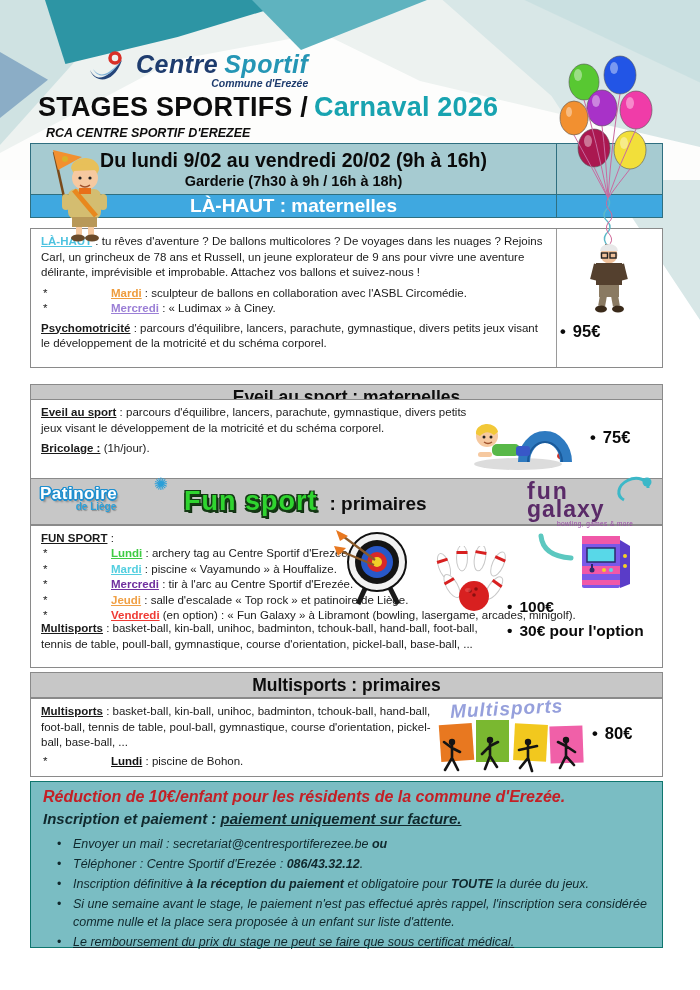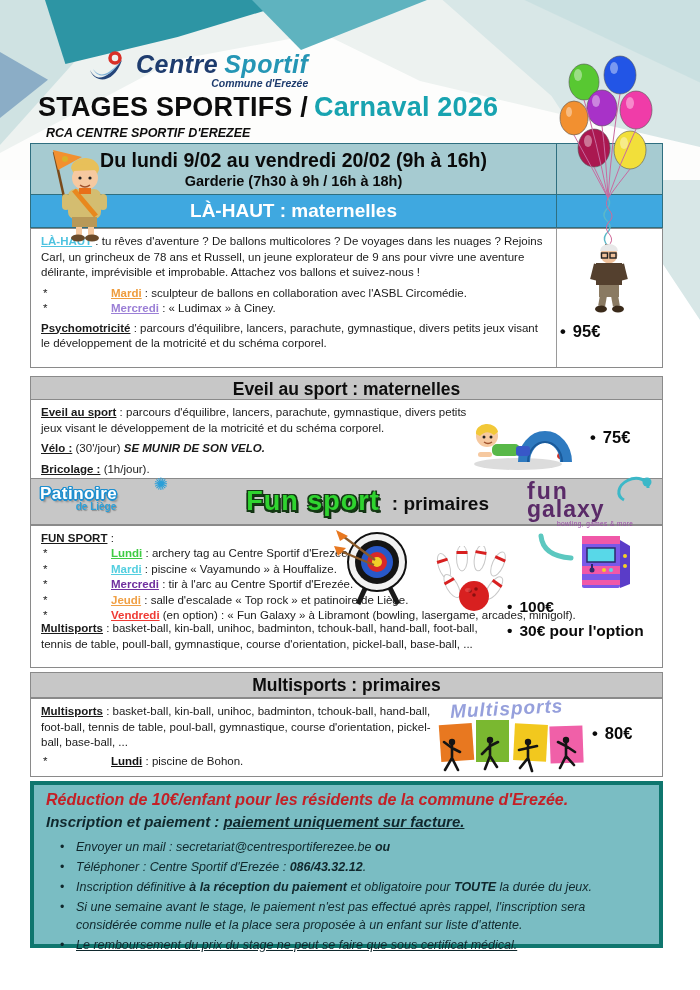--- a/index.html
+++ b/index.html
@@ -33,53 +33,53 @@
   .main-title .t-black{color:#0d0d0d;}
   .main-title .t-teal{color:#18a3b0;margin-left:6px;}
   .subtitle{left:46px;top:126px;font-size:12.5px;font-weight:bold;font-style:italic;color:#0d0d0d;}
   
   .box{left:30px;width:633px;box-sizing:border-box;}
   .date-banner{top:143px;height:52px;background:#a6cbd1;border:1px solid #2f6f80;
                display:flex;flex-direction:column;justify-content:center;align-items:center;
                padding-right:106px;text-align:center;}
   .date-l1{font-size:19.5px;font-weight:bold;color:#0a0a0a;}
   .date-l2{font-size:14.5px;font-weight:bold;color:#0a0a0a;margin-top:1px;}
-  .lahaut-banner{top:195px;height:33px;background:#3fa8e0;border:1px solid #2f6f80;border-top:none;
+  .lahaut-banner{top:195px;height:23px;background:#3fa8e0;border:1px solid #2f6f80;border-top:none;
                  display:flex;justify-content:center;align-items:center;padding-right:106px;}
   .lahaut-banner span{color:#fff;font-size:19px;font-weight:bold;}
   .right-cell-line{position:absolute;top:0;bottom:0;right:105px;width:0;border-left:1px solid #2f6f80;}
   .white-box{background:#fff;border:1px solid #8a8a8a;}
   .lahaut-body{top:228px;height:140px;}
   .lahaut-divider{position:absolute;top:0;bottom:0;right:105px;border-left:1px solid #9a9a9a;}
   .body-text{position:absolute;left:10px;top:5px;width:508px;font-size:11.5px;line-height:15.5px;color:#1a1a1a;}
   .para{margin-bottom:5px;}
   .lbl{font-weight:bold;text-decoration:underline;}
   .ul-only{text-decoration:underline;}
   .day-line{position:relative;padding-left:40px;line-height:15.5px;}
   .ast{position:absolute;left:2px;top:0;}
   .day-label{font-weight:bold;text-decoration:underline;padding-left:30px;}
   .price{font-size:16.5px;font-weight:bold;color:#0a0a0a;white-space:nowrap;}
   .price .b{margin-right:7px;}
   .gray-header{background:#c7c7c7;border:1px solid #8a8a8a;display:flex;align-items:center;justify-content:center;}
   .gray-header span{font-size:17.5px;font-weight:bold;color:#0d0d0d;}
-  .eveil-header{top:376px;height:27px;}
+  .eveil-header{top:384px;height:27px;}
   .eveil-body{top:399px;height:81px;}
   .fun-header{top:478px;height:47px;}
   .fun-body{top:525px;height:143px;}
   .multi-header{top:672px;height:26px;}
   .multi-body{top:698px;height:79px;}
   
   .patinoire{left:40px;top:484px;width:130px;z-index:6;}
   .patinoire-l1{font-size:17px;font-weight:900;color:#fff;letter-spacing:.5px;
      text-shadow:-1.5px 0 #1e8fd0,1.5px 0 #1e8fd0,0 -1.5px #1e8fd0,0 1.5px #1e8fd0,
                  -1px -1px #1e8fd0,1px 1px #1e8fd0,1px -1px #1e8fd0,-1px 1px #1e8fd0,2px 3px 2px rgba(0,0,0,.35);}
   .patinoire-l2{font-size:10px;font-weight:bold;color:#2a9fd8;text-align:center;margin-top:-3px;padding-right:18px;
      text-shadow:1px 1px 1px rgba(0,0,0,.3);}
   .patinoire-splash{position:absolute;right:2px;top:-10px;font-size:17px;color:#2a9fd8;}
-  .fun-title{left:169px;top:486px;width:320px;text-align:right;white-space:nowrap;}
+  .fun-title{left:184px;top:486px;width:320px;text-align:left;white-space:nowrap;}
   .fun-title .fun{font-size:27px;font-weight:900;color:#2fd42f;letter-spacing:1px;
      text-shadow:-1.5px -1.5px 0 #143a14,1.5px -1.5px 0 #143a14,-1.5px 1.5px 0 #143a14,1.5px 1.5px 0 #143a14,2.5px 3px 0 #0f2d0f;}
   .fun-title .rest{font-size:19px;font-weight:bold;color:#0d0d0d;margin-left:12px;}
   .fungalaxy{left:527px;top:480px;width:135px;height:118px;z-index:6;}
   .fg-w1{font-size:23px;font-weight:800;color:#5a2a68;letter-spacing:2px;margin-left:0;line-height:22px;}
   .fg-w2{font-size:23px;font-weight:800;color:#5a2a68;letter-spacing:1px;margin-top:-4px;line-height:22px;}
   .fg-tag{font-size:6.5px;color:#9a4aa8;letter-spacing:.4px;margin-left:30px;margin-top:0px;}
   .fg-orbit{position:absolute;right:6px;top:-6px;}
   .fg-swoosh{position:absolute;left:8px;top:52px;}
   
@@ -92,21 +92,21 @@
   .ms-word{position:absolute;left:12px;top:-2px;font-size:19px;font-weight:bold;font-style:italic;
            color:#96a0dc;transform:rotate(-3deg);letter-spacing:1px;}
   .ms-squares{position:absolute;left:0;top:18px;width:155px;height:50px;}
   .ms-sq{position:absolute;width:33px;height:37px;}
   .ms-sq1{left:2px;top:6px;background:#e87820;transform:rotate(-4deg);}
   .ms-sq2{left:38px;top:2px;background:#7ab830;height:42px;}
   .ms-sq3{left:76px;top:6px;background:#f2c81e;transform:rotate(3deg);}
   .ms-sq4{left:112px;top:8px;background:#f060a8;transform:rotate(-2deg);}
   .ms-fig{position:absolute;left:0;top:14px;}
   
-  .footer{top:781px;height:167px;background:#7abdc3;border:4px solid #0f766e;padding:5px 12px;box-sizing:border-box;}
+  .footer{top:781px;height:167px;background:#7abdc3;border:1px solid #0f766e;padding:5px 12px;box-sizing:border-box;}
   .f-red{font-size:16px;font-weight:bold;font-style:italic;color:#c32026;line-height:20px;}
   .f-line2{font-size:15px;font-weight:bold;font-style:italic;color:#10282d;line-height:20px;margin-top:2px;}
   .f-line2 .u{text-decoration:underline;}
   .f-list{margin-top:7px;}
   .f-item{position:relative;padding-left:30px;font-size:12.5px;font-style:italic;color:#10282d;line-height:17.5px;margin-bottom:2.5px;}
   .f-item .dot{position:absolute;left:14px;top:0;font-style:normal;}
   .f-item .fb{font-weight:bold;}
   .f-item .fu{text-decoration:underline;}
   
   .russell{left:32px;top:144px;z-index:7;}
@@ -258,23 +258,20 @@
     <span class="b">•</span><span>95€</span>
   </div>
 
   <div class="abs box gray-header eveil-header">
     <span>Eveil au sport : maternelles</span>
   </div>
   <div class="abs box white-box eveil-body">
     <div class="body-text" style="width:430px;">
       <div class="para">
         <span class="lbl">Eveil au sport</span><span> : parcours d'équilibre, lancers, parachute, gymnastique, divers petits jeux visant le développement de la motricité et du schéma corporel.</span>
-      </div>
-      <div class="para">
-        <span class="lbl">Vélo :</span><span> (30'/jour) </span><span style="font-weight:bold;font-style:italic;">SE MUNIR DE SON VELO.</span>
       </div>
       <div class="para">
         <span class="lbl">Bricolage :</span><span> (1h/jour).</span>
       </div>
     </div>
   </div>
   <div class="abs kid-tunnel">
     <svg width="106" height="70" viewBox="0 0 106 70">
       <ellipse cx="52" cy="60" rx="44" ry="6" fill="#dcdcdc"></ellipse>
       <ellipse cx="97" cy="52" rx="6" ry="4" fill="#d03028"></ellipse>

